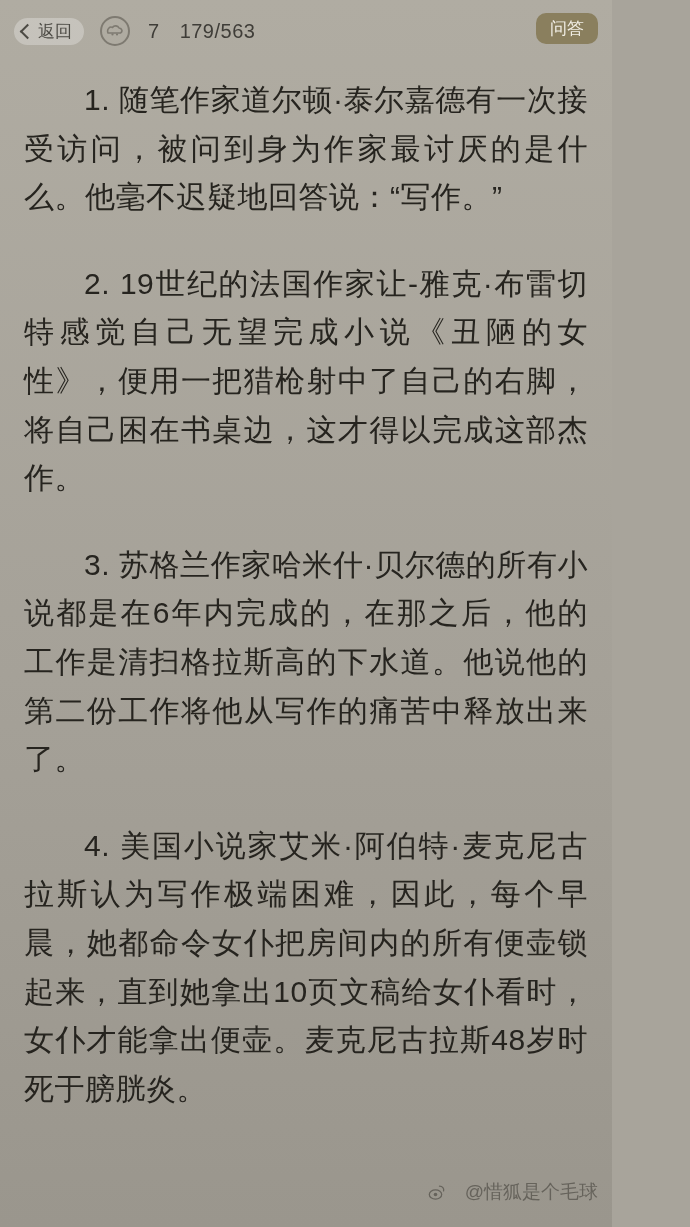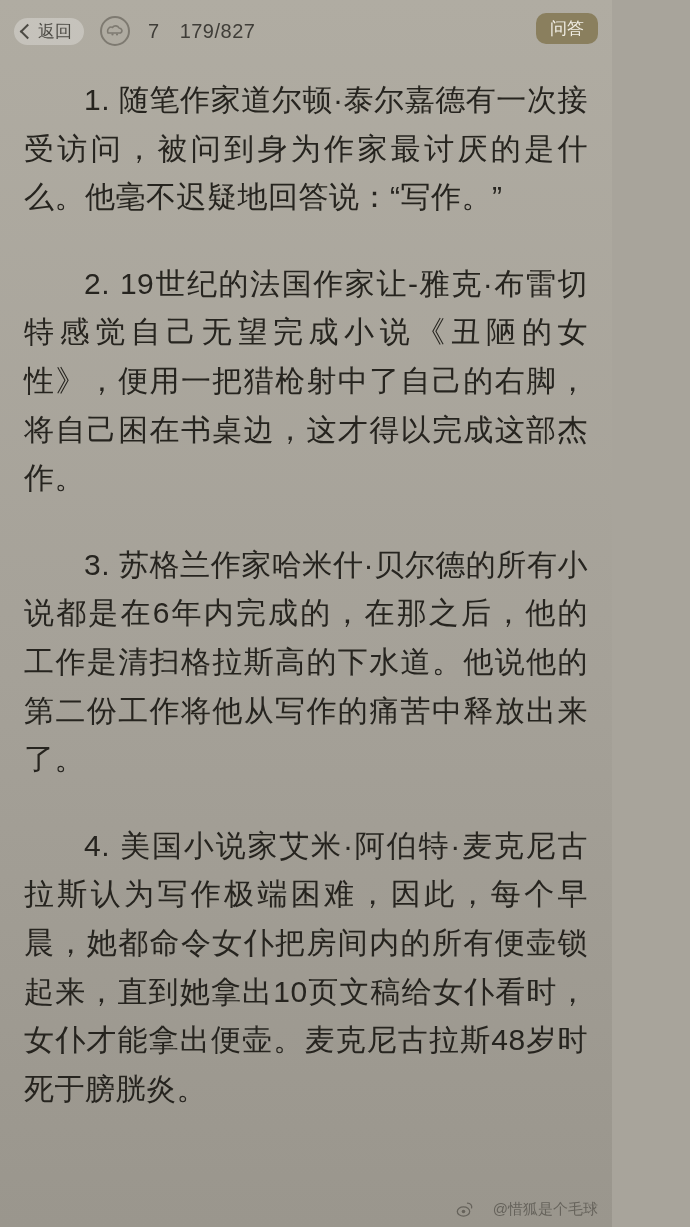--- a/index.html
+++ b/index.html
@@ -109,26 +109,26 @@
     letter-spacing: 0.5px;
     text-align: justify;
     font-family: "Liberation Sans", sans-serif;
   }
   .para:last-child { margin-bottom: 0; }
 
   
   .watermark {
     position: absolute;
     right: 14px;
-    bottom: 8px;
+    bottom: 22px;
     display: flex;
     align-items: center;
     gap: 20px;
     color: #5d5a53;
-    font-size: 15px;
+    font-size: 19px;
     opacity: 0.85;
   }
   .wb-logo {
     width: 17px;
     height: 17px;
     display: inline-block;
   }
 </style>
 </head>
 <body>
@@ -144,21 +144,21 @@
 
     <div class="brand-icon">
       <svg width="18" height="14" viewBox="0 0 18 14" aria-hidden="true">
         <path d="M2 9 C0.5 5, 4 2, 6.5 3.5 C8 1, 12 1.5, 13 4 C16 4.2, 17 7.5, 14.5 9 Z" fill="none" stroke="#7e7a71" stroke-width="1.6" stroke-linejoin="round"></path>
         <circle cx="6.5" cy="10.5" r="1.1" fill="#7e7a71"></circle>
         <circle cx="11" cy="10.5" r="1.1" fill="#7e7a71"></circle>
       </svg>
     </div>
 
     <div class="page-num">7</div>
-    <div class="page-count">179/827</div>
+    <div class="page-count">179/563</div>
 
     <div class="qa-btn">问答</div>
   </div>
 
   <div class="content">
     <p class="para">1. 随笔作家道尔顿·泰尔嘉德有一次接受访问，被问到身为作家最讨厌的是什么。他毫不迟疑地回答说：“写作。”</p>
     <p class="para">2. 19世纪的法国作家让-雅克·布雷切特感觉自己无望完成小说《丑陋的女性》，便用一把猎枪射中了自己的右脚，将自己困在书桌边，这才得以完成这部杰作。</p>
     <p class="para">3. 苏格兰作家哈米什·贝尔德的所有小说都是在6年内完成的，在那之后，他的工作是清扫格拉斯高的下水道。他说他的第二份工作将他从写作的痛苦中释放出来了。</p>
     <p class="para">4. 美国小说家艾米·阿伯特·麦克尼古拉斯认为写作极端困难，因此，每个早晨，她都命令女仆把房间内的所有便壶锁起来，直到她拿出10页文稿给女仆看时，女仆才能拿出便壶。麦克尼古拉斯48岁时死于膀胱炎。</p>
   </div>

